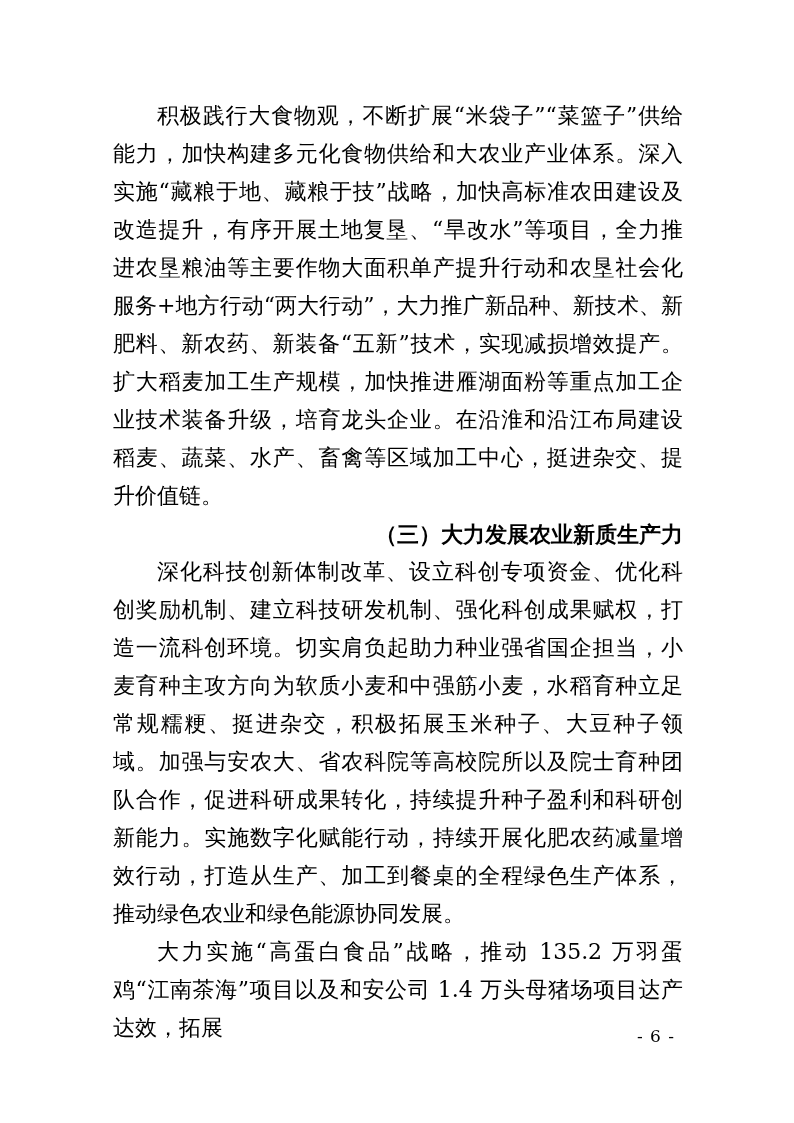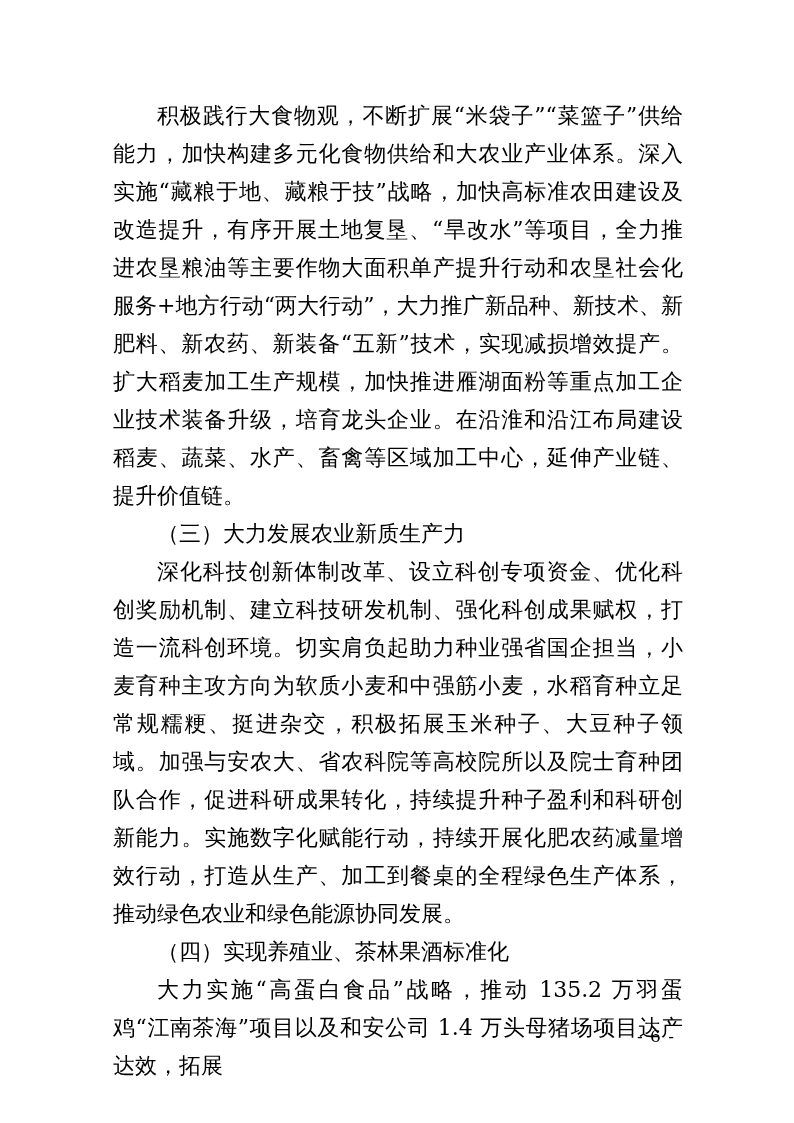--- a/index.html
+++ b/index.html
@@ -32,37 +32,36 @@
   .content p {
     margin: 0;
     font-size: 22px;
     line-height: 38px;
     text-align: justify;
     text-justify: inter-character;
     text-indent: 2em;
     word-break: break-all;
   }
   .content p.heading {
-    font-weight: normal;
-    text-align: left;
+    font-weight: bold;
+    text-align: right;
   }
   .page-number {
     position: absolute;
     top: 1024px;
     right: 119px;
     font-size: 17px;
     line-height: 24px;
     letter-spacing: 1px;
   }
 </style>
 </head>
 <body>
 
 <div class="page">
   <div class="content" id="paragraphs">
-      <p class="body-para">积极践行大食物观，不断扩展“米袋子”“菜篮子”供给能力，加快构建多元化食物供给和大农业产业体系。深入实施“藏粮于地、藏粮于技”战略，加快高标准农田建设及改造提升，有序开展土地复垦、“旱改水”等项目，全力推进农垦粮油等主要作物大面积单产提升行动和农垦社会化服务+地方行动“两大行动”，大力推广新品种、新技术、新肥料、新农药、新装备“五新”技术，实现减损增效提产。扩大稻麦加工生产规模，加快推进雁湖面粉等重点加工企业技术装备升级，培育龙头企业。在沿淮和沿江布局建设稻麦、蔬菜、水产、畜禽等区域加工中心，延伸产业链、提升价值链。</p>
+      <p class="body-para">积极践行大食物观，不断扩展“米袋子”“菜篮子”供给能力，加快构建多元化食物供给和大农业产业体系。深入实施“藏粮于地、藏粮于技”战略，加快高标准农田建设及改造提升，有序开展土地复垦、“旱改水”等项目，全力推进农垦粮油等主要作物大面积单产提升行动和农垦社会化服务+地方行动“两大行动”，大力推广新品种、新技术、新肥料、新农药、新装备“五新”技术，实现减损增效提产。扩大稻麦加工生产规模，加快推进雁湖面粉等重点加工企业技术装备升级，培育龙头企业。在沿淮和沿江布局建设稻麦、蔬菜、水产、畜禽等区域加工中心，挺进杂交、提升价值链。</p>
       <p class="heading">（三）大力发展农业新质生产力</p>
       <p class="body-para">深化科技创新体制改革、设立科创专项资金、优化科创奖励机制、建立科技研发机制、强化科创成果赋权，打造一流科创环境。切实肩负起助力种业强省国企担当，小麦育种主攻方向为软质小麦和中强筋小麦，水稻育种立足常规糯粳、挺进杂交，积极拓展玉米种子、大豆种子领域。加强与安农大、省农科院等高校院所以及院士育种团队合作，促进科研成果转化，持续提升种子盈利和科研创新能力。实施数字化赋能行动，持续开展化肥农药减量增效行动，打造从生产、加工到餐桌的全程绿色生产体系，推动绿色农业和绿色能源协同发展。</p>
-      <p class="heading">（四）实现养殖业、茶林果酒标准化</p>
       <p class="body-para">大力实施“高蛋白食品”战略，推动 135.2 万羽蛋鸡“江南茶海”项目以及和安公司 1.4 万头母猪场项目达产达效，拓展</p>
     </div>
   <div class="page-number">- 6 -</div>
 </div>
 
 </body></html>

